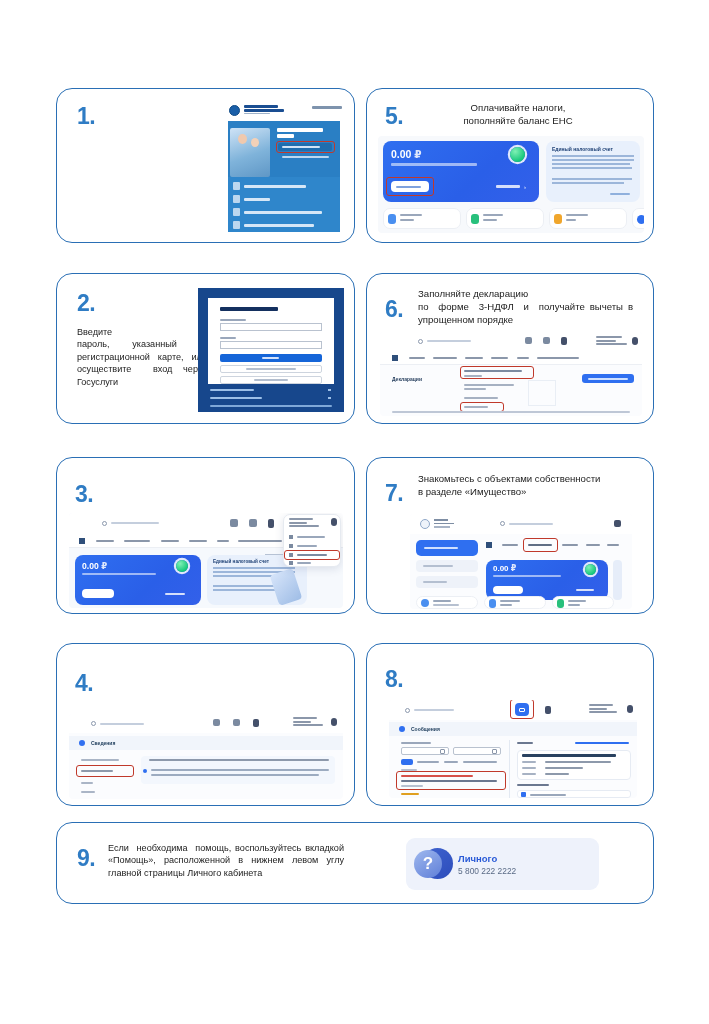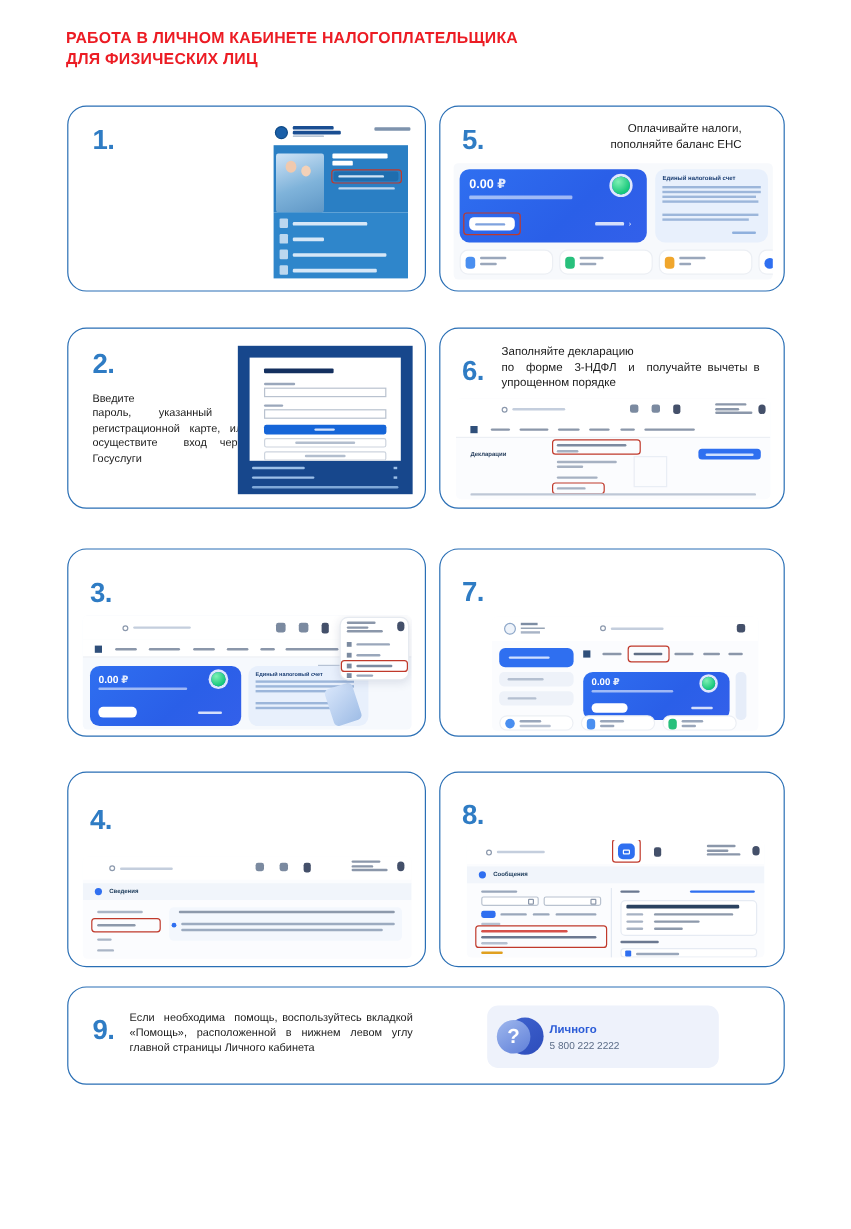--- a/index.html
+++ b/index.html
@@ -86,24 +86,20 @@
   .help-phone { position:absolute; color:#5a6b86; font-size:8.4px; }
 
   
   .footer { position:absolute; left:0; top:930px; width:709px; height:94px; }
 </style>
 </head>
 <body>
 
 <div class="page">
 
-  <div class="title-block">
-    <div class="title-line">РАБОТА В ЛИЧНОМ КАБИНЕТЕ НАЛОГОПЛАТЕЛЬЩИКА</div>
-    <div class="title-line">ДЛЯ ФИЗИЧЕСКИХ ЛИЦ</div>
-  </div>
 
   <div class="card" style="left:56px; top:88px; width:299px; height:155px;">
     <div class="num" style="left:20px; top:16px;">1.</div>
 
     <div class="shot" style="left:163px; top:9px; width:128px; height:137px;">
 
       <div class="fns-emblem" style="left:9px; top:7px;"></div>
       <div class="grayline" style="position:absolute;left:24px;top:7px;width:34px;height:2.6px;background:#1a4e92;"></div>
       <div class="grayline" style="position:absolute;left:24px;top:11px;width:40px;height:2.6px;background:#1a4e92;"></div>
       <div class="grayline" style="position:absolute;left:24px;top:15px;width:26px;height:1.4px;background:#9fb2c9;"></div>
@@ -128,21 +124,21 @@
       <div style="position:absolute;left:24px;top:100px;width:26px;height:2.8px;background:#d6e7f7;border-radius:1px;"></div>
       <div style="position:absolute;left:13px;top:110px;width:7px;height:8px;background:#bcd7ef;border-radius:1px;"></div>
       <div style="position:absolute;left:24px;top:113px;width:78px;height:2.8px;background:#d6e7f7;border-radius:1px;"></div>
       <div style="position:absolute;left:13px;top:123px;width:7px;height:8px;background:#bcd7ef;border-radius:1px;"></div>
       <div style="position:absolute;left:24px;top:126px;width:70px;height:2.8px;background:#d6e7f7;border-radius:1px;"></div>
     </div>
   </div>
 
   <div class="card" style="left:366px; top:88px; width:288px; height:155px;">
     <div class="num" style="left:18px; top:16px;">5.</div>
-    <div class="steptext" style="left:51px; top:12px; width:200px; text-align:right; font-size:9.6px; line-height:13px;">Оплачивайте налоги,<br>пополняйте баланс ЕНС</div>
+    <div class="steptext" style="left:51px; top:12px; width:200px; text-align:center; font-size:9.6px; line-height:13px;">Оплачивайте налоги,<br>пополняйте баланс ЕНС</div>
 
     <div class="shot" style="left:11px; top:47px; width:266px; height:97px; background:#f7f9fc; border-radius:4px;">
 
       <div class="ens" style="left:5px; top:5px; width:156px; height:61px;"></div>
       <div class="ens-amount" style="left:13px; top:12px; font-size:10.5px;">0.00 <span style="opacity:.85">₽</span></div>
       <div class="ens-sub" style="left:13px; top:27px; width:86px; height:2.6px;"></div>
       <div class="check" style="left:132px; top:11px; width:15px; height:15px;"></div>
       <div class="ens-btn" style="left:13px; top:45px; width:38px; height:11px;"></div>
       <div style="position:absolute;left:18px;top:49.5px;width:25px;height:2.4px;background:#7fa2de;border-radius:1px;"></div>
       <div style="position:absolute;left:118px;top:49px;width:24px;height:2.8px;background:rgba(255,255,255,.8);border-radius:1px;"></div>
@@ -301,20 +297,21 @@
       <div style="position:absolute;left:228px;top:41px;width:30px;height:2.2px;background:#7b8aa0;border-radius:1px;"></div>
       <div style="position:absolute;left:220px;top:48px;width:4px;height:4px;background:#7b8aa0;"></div>
       <div style="position:absolute;left:228px;top:49px;width:14px;height:2.2px;background:#9aa7bb;border-radius:1px;"></div>
       <div class="redbox" style="left:215px;top:37px;width:56px;height:10px;"></div>
       <div style="position:absolute;left:196px;top:41px;width:18px;height:1px;background:#b6c2d4;"></div>
     </div>
   </div>
 
   <div class="card" style="left:366px; top:457px; width:288px; height:157px;">
     <div class="num" style="left:18px; top:24px;">7.</div>
+    <div class="steptext" style="left:51px; top:14px; width:215px; font-size:9.6px; line-height:13px;">Знакомьтесь с объектами собственности<br>в разделе «Имущество»</div>
 
     <div class="shot" style="left:43px; top:56px; width:222px; height:95px; background:#fbfcfe; border-radius:4px;">
       <div class="lk-top" style="left:0;top:0;width:222px;height:20px;"></div>
       <div style="position:absolute;left:10px;top:5px;width:10px;height:10px;border-radius:50%;background:#eef3fa;border:1px solid #8fa8c9;"></div>
       <div style="position:absolute;left:24px;top:5px;width:14px;height:1.8px;background:#7e8ea4;"></div>
       <div style="position:absolute;left:24px;top:8.5px;width:20px;height:1.8px;background:#7e8ea4;"></div>
       <div style="position:absolute;left:24px;top:12px;width:16px;height:1.8px;background:#a8b4c6;"></div>
       <div style="position:absolute;left:90px;top:7px;width:5px;height:5px;border:1px solid #8c99ad;border-radius:50%;"></div>
       <div style="position:absolute;left:99px;top:8.5px;width:44px;height:2.2px;background:#c4cedd;border-radius:1px;"></div>
       <div style="position:absolute;left:204px;top:6px;width:7px;height:7px;background:#44506a;border-radius:2px;"></div>

